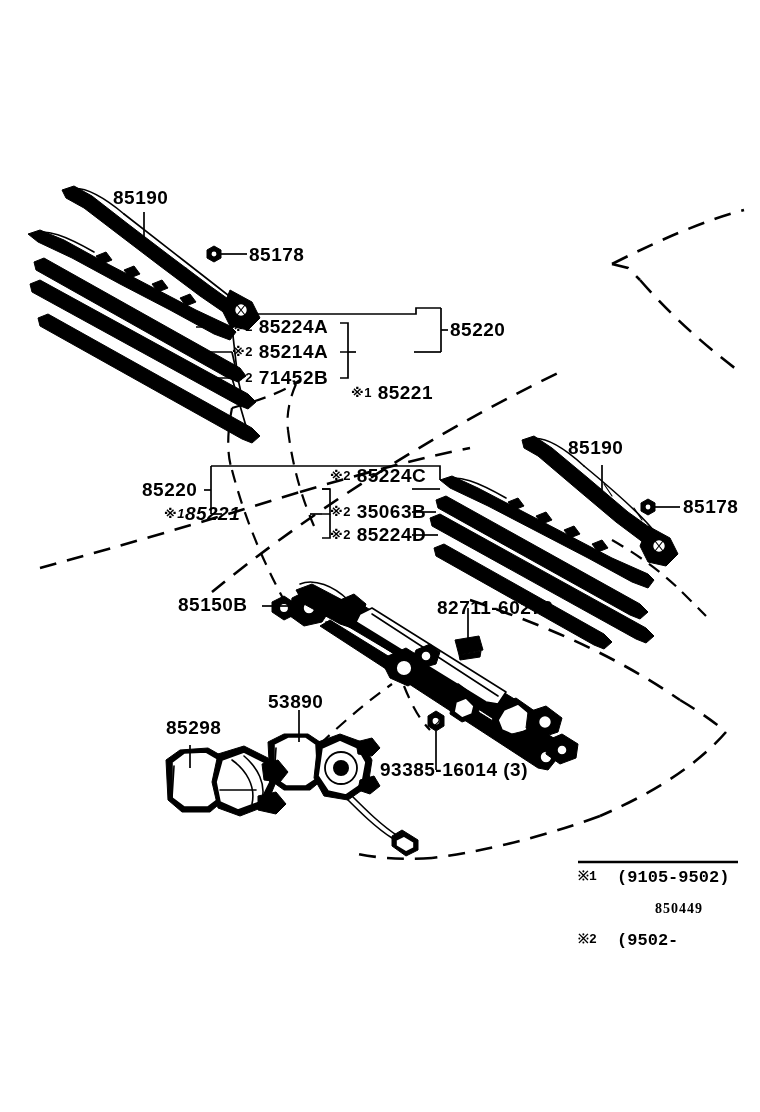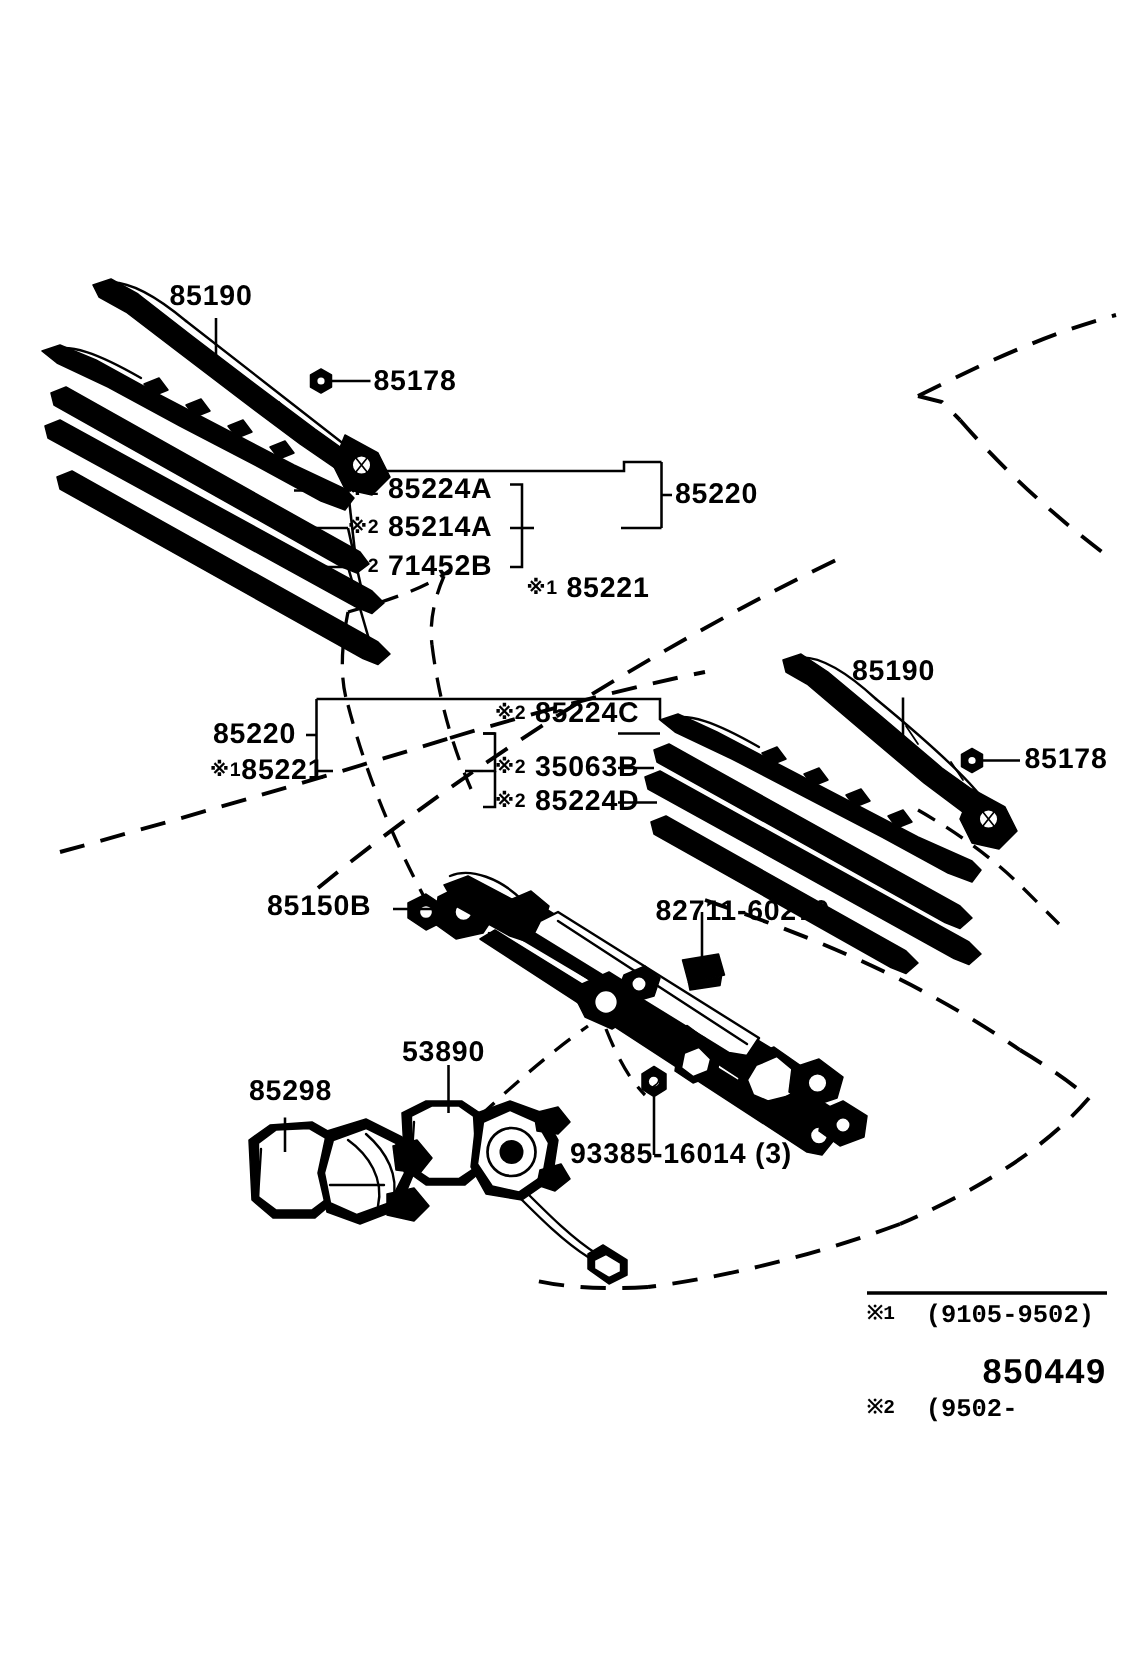--- a/index.html
+++ b/index.html
@@ -28,23 +28,23 @@
     font-weight:bold;
     font-size:17px;
     line-height:1.25;
     white-space:pre;
     font-family:"Liberation Mono","DejaVu Sans Mono",monospace;
   }
   .legend .row{display:block;}
   .dgnum{
     position:absolute;
     font-weight:bold;
-    font-size:23px;
+    font-size:14px;
     letter-spacing:1px;
-    font-family:Liberation Sans, sans-serif;
+    font-family:Liberation Serif, serif;
   }
 </style>
 </head>
 <body style="background: rgb(255, 255, 255);">
 
 <div id="sheet">
 
   <svg class="layer" viewBox="0 0 760 1112">
     <defs>
       <style>
@@ -330,21 +330,21 @@
   <div class="lbl" style="left:249px;top:245px;">85178</div>
 
   <div class="lbl" style="left:232px;top:317px;"><span class="mk">※<span>2</span></span> <span>85224A</span></div>
   <div class="lbl" style="left:232px;top:342px;"><span class="mk">※<span>2</span></span> <span>85214A</span></div>
   <div class="lbl" style="left:232px;top:368px;"><span class="mk">※<span>2</span></span> <span>71452B</span></div>
 
   <div class="lbl" style="left:351px;top:342px;margin-top:41px;"><span class="mk">※<span>1</span></span> <span>85221</span></div>
   <div class="lbl" style="left:450px;top:320px;">85220</div>
 
   <div class="lbl" style="left:142px;top:480px;">85220</div>
-  <div class="lbl" style="left:140px;top:504px;"><span class="mk">※<span>1</span></span><span>85221</span></div>
+  <div class="lbl" style="left:164px;top:504px;font-style:italic;"><span class="mk">※<span>1</span></span><span>85221</span></div>
 
   <div class="lbl" style="left:330px;top:466px;"><span class="mk">※<span>2</span></span> <span>85224C</span></div>
   <div class="lbl" style="left:330px;top:502px;"><span class="mk">※<span>2</span></span> <span>35063B</span></div>
   <div class="lbl" style="left:330px;top:525px;"><span class="mk">※<span>2</span></span> <span>85224D</span></div>
 
   <div class="lbl" style="left:568px;top:438px;">85190</div>
   <div class="lbl" style="left:683px;top:497px;">85178</div>
 
   <div class="lbl" style="left:178px;top:595px;">85150B</div>
   <div class="lbl" style="left:437px;top:598px;">82711-60270</div>

